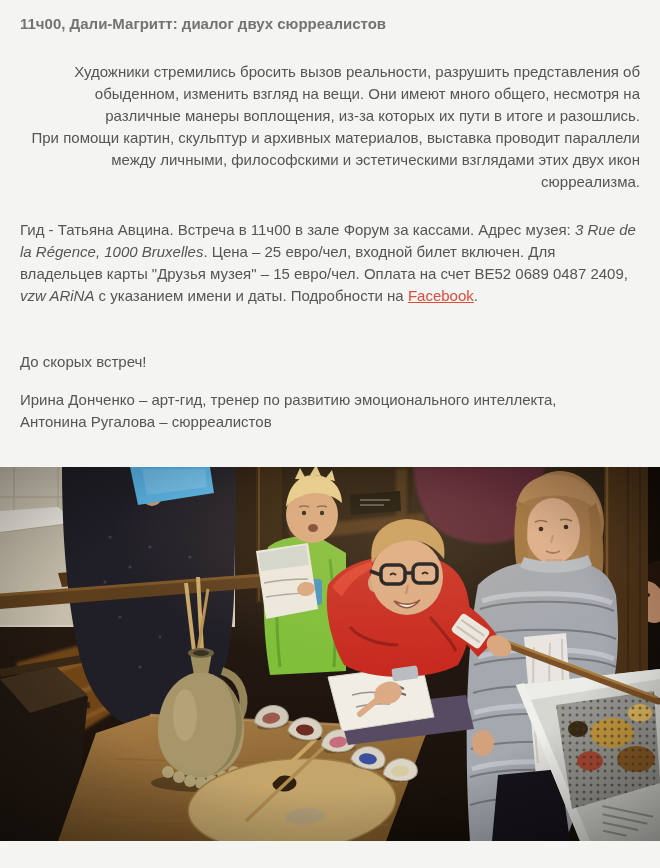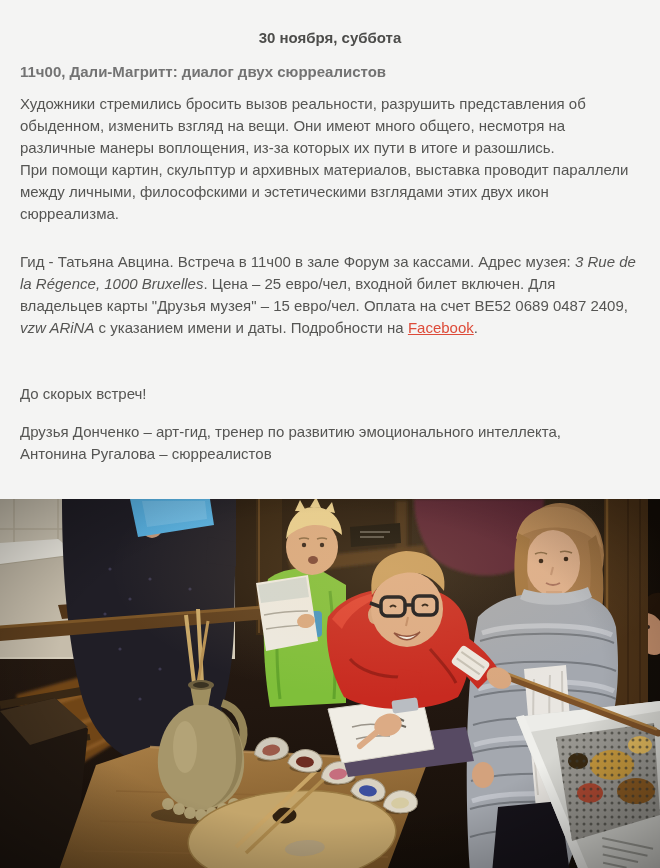--- a/index.html
+++ b/index.html
@@ -12,39 +12,38 @@
   .content{padding:0 20px;}
   .date-heading{
     font-size:15px;font-weight:700;color:#4c4c4a;
     text-align:center;margin:28px 0 0;line-height:20px;
   }
   .event-title{
     font-size:15px;font-weight:700;color:#737373;
     margin:15px 0 0;line-height:18px;
   }
   p{font-size:15px;line-height:22px;margin:0;}
-  .para-description{margin-top:12px;}
+  .para-description{margin-top:28px;text-align:right;}
   .para-details{margin-top:26px;}
   .para-farewell{margin-top:44px;}
   .para-signature{margin-top:16px;}
   em{font-style:italic;}
   a.fb-link{color:#dd4b39;text-decoration:underline;cursor:pointer;}
   figure.photo{margin:34px 0 0;width:660px;height:374px;}
   figure.photo svg{display:block;}
 </style>
 </head>
 <body>
 
 <div class="content">
-  <h2 class="date-heading">30 ноября, суббота</h2>
   <h3 class="event-title">11ч00, Дали-Магритт: диалог двух сюрреалистов</h3>
   <p class="para-description"><span>Художники стремились бросить вызов реальности, разрушить представления об обыденном, изменить взгляд на вещи. Они имеют много общего, несмотря на различные манеры воплощения, из-за которых их пути в итоге и разошлись.</span><br><span>При помощи картин, скульптур и архивных материалов, выставка проводит параллели между личными, философскими и эстетическими взглядами этих двух икон сюрреализма.</span></p>
   <p class="para-details"><span>Гид - Татьяна Авцина. Встреча в 11ч00 в зале Форум за кассами. Адрес музея: </span><em>3 Rue de la Régence, 1000 Bruxelles</em><span>. Цена – 25 евро/чел, входной билет включен. Для владельцев карты "Друзья музея" – 15 евро/чел. Оплата на счет BE52 0689 0487 2409, </span><em>vzw ARiNA</em><span> с указанием имени и даты. Подробности на </span><a class="fb-link">Facebook</a><span>.</span></p>
   <p class="para-farewell">До скорых встреч!</p>
-  <p class="para-signature"><span>Друзья Донченко – арт-гид, тренер по развитию эмоционального интеллекта,</span><br><span>Антонина Ругалова – сюрреалистов</span></p>
+  <p class="para-signature"><span>Ирина Донченко – арт-гид, тренер по развитию эмоционального интеллекта,</span><br><span>Антонина Ругалова – сюрреалистов</span></p>
 </div>
 
 <figure class="photo" aria-label="Дети в музее у стола с глиняным кувшином, палитрой и раковинами с пигментами">
 <svg width="660" height="374" viewBox="0 0 660 374" xmlns="http://www.w3.org/2000/svg">
   <defs>
     <linearGradient id="bgGrad" x1="0" y1="0" x2="0" y2="1">
       <stop offset="0" stop-color="#2c2013"></stop>
           <stop offset="0.55" stop-color="#221710"></stop>
           <stop offset="1" stop-color="#150e08"></stop>
     </linearGradient>

